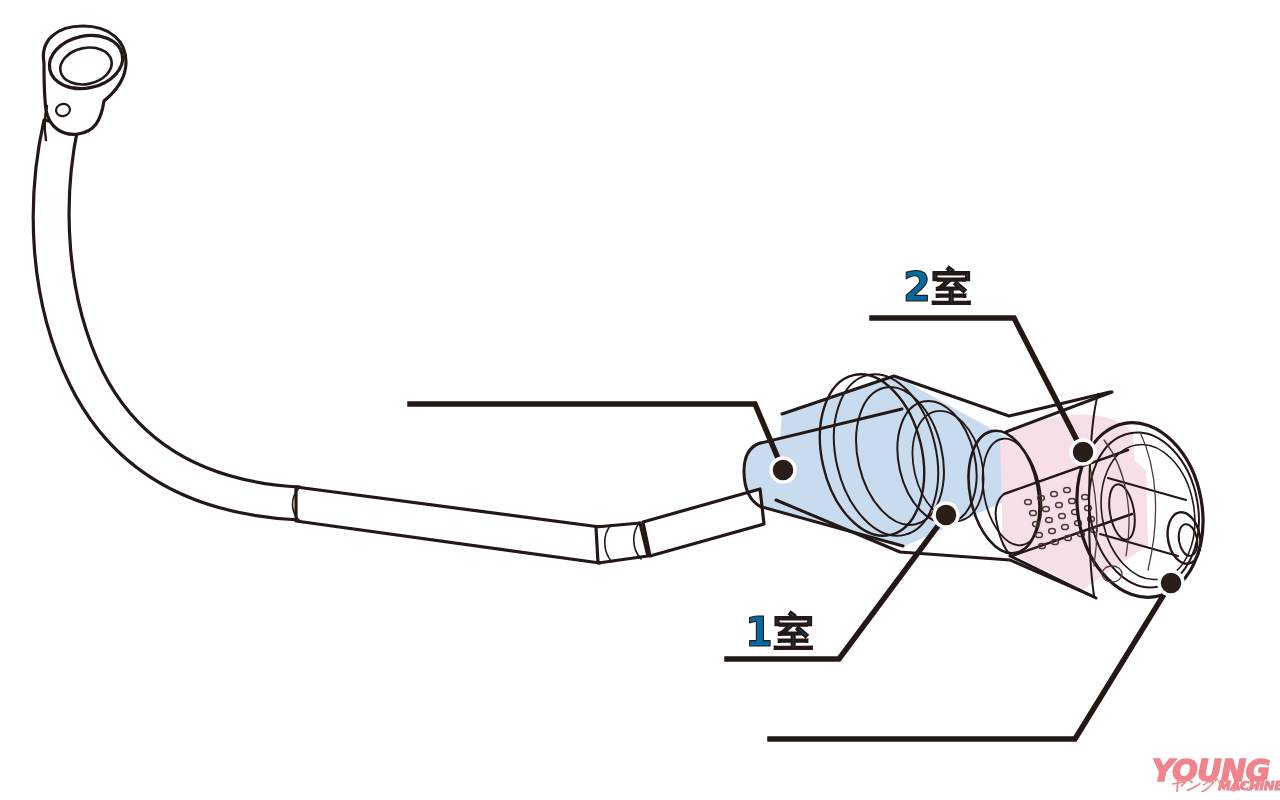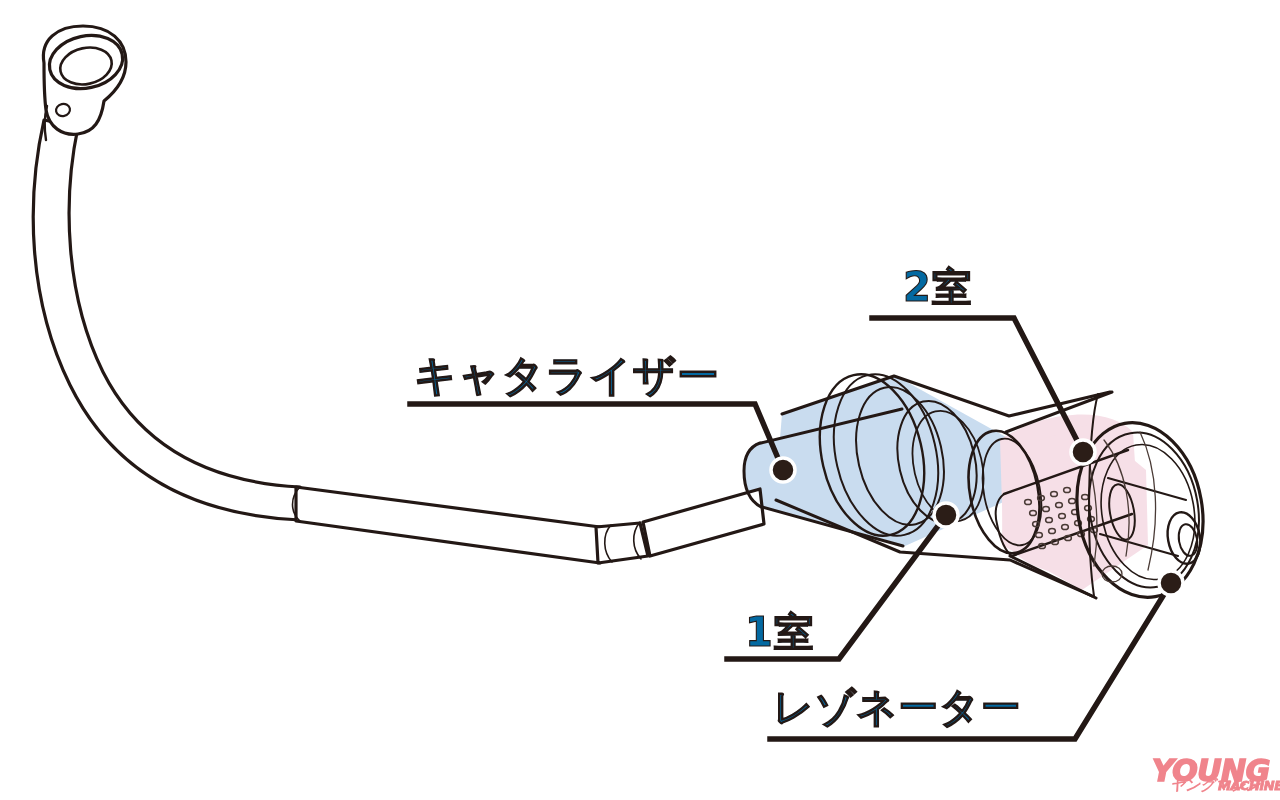--- a/index.html
+++ b/index.html
@@ -265,24 +265,22 @@
     </g>
 
     <g>
       <circle cx="783" cy="470" r="12" fill="#2b1d17" stroke="#ffffff" stroke-width="3.5"></circle>
       <circle cx="1083" cy="452" r="12" fill="#2b1d17" stroke="#ffffff" stroke-width="3.5"></circle>
       <circle cx="946" cy="515" r="12" fill="#2b1d17" stroke="#ffffff" stroke-width="3.5"></circle>
       <circle cx="1171" cy="583" r="12" fill="#2b1d17" stroke="#ffffff" stroke-width="3.5"></circle>
     </g>
   </svg>
 
-  <div class="label-text" id="lbl-catalyzer">キャタライザー</div>
   <div class="label-text" id="lbl-chamber2">2室</div>
   <div class="label-text" id="lbl-chamber1">1室</div>
-  <div class="label-text" id="lbl-resonator">レゾネーター</div>
 
   <div id="logo">
     <span class="logo-young">YOUNG</span>
     <span class="logo-kana">ヤングマシン</span>
     <span class="logo-machine">MACHINE</span>
   </div>
 
 </div>
 
 </body></html>

